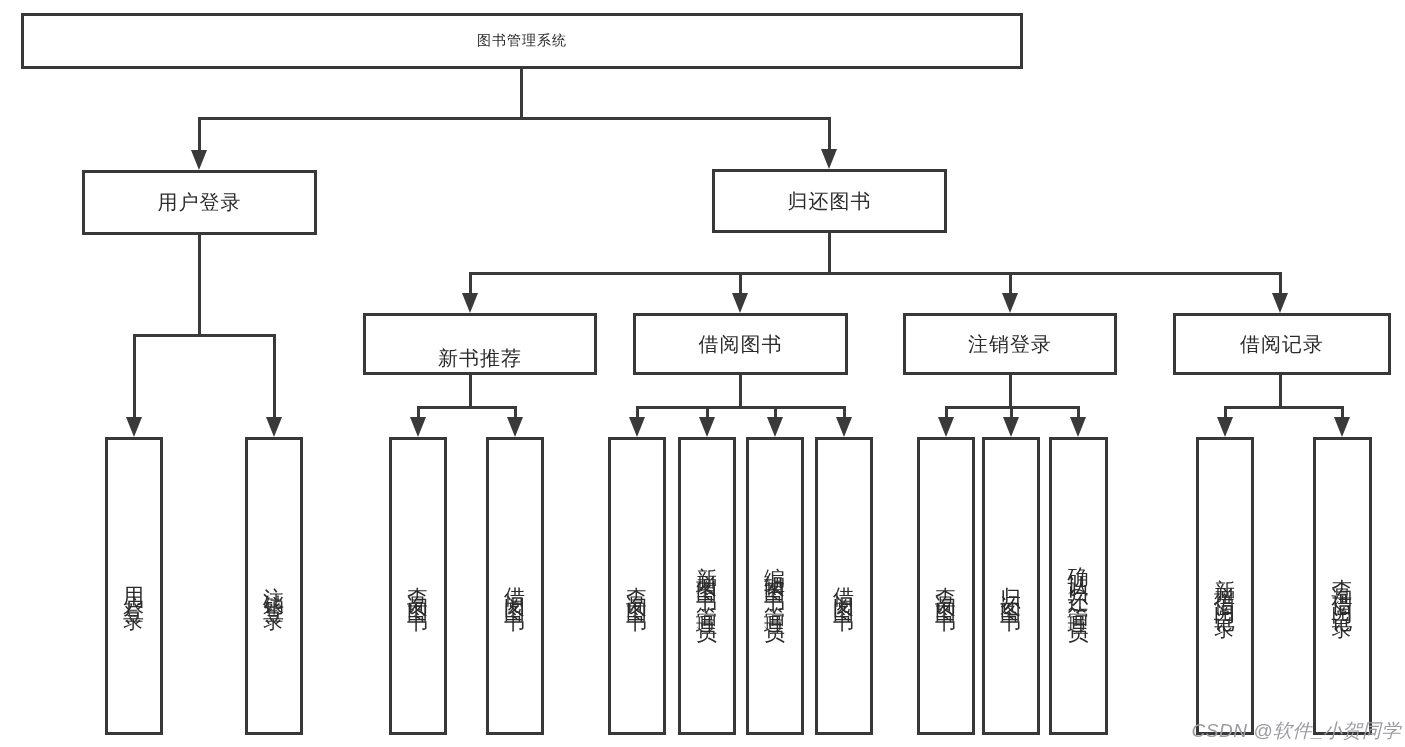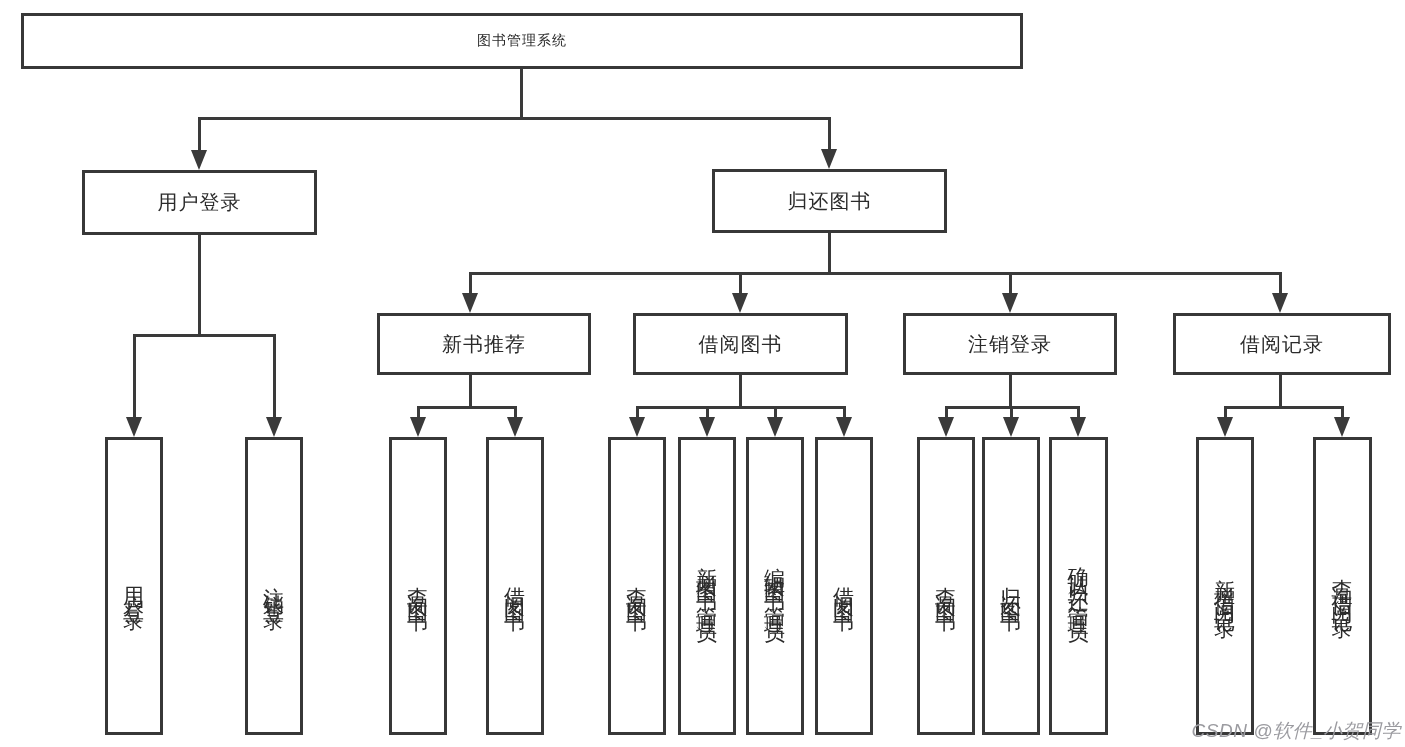--- a/index.html
+++ b/index.html
@@ -104,21 +104,21 @@
   <div class="hline" style="left:469px; top:272px; width:813px;"></div>
   <div class="vline" style="left:469px; top:272px; height:23px;"></div>
   <div class="arrow" style="left:462px; top:293px;"></div>
   <div class="vline" style="left:739px; top:272px; height:23px;"></div>
   <div class="arrow" style="left:732px; top:293px;"></div>
   <div class="vline" style="left:1009px; top:272px; height:23px;"></div>
   <div class="arrow" style="left:1002px; top:293px;"></div>
   <div class="vline" style="left:1279px; top:272px; height:23px;"></div>
   <div class="arrow" style="left:1272px; top:293px;"></div>
 
-  <div class="node" style="left:377px; top:313px; width:214px; height:62px;">
+  <div class="node" style="left:363px; top:313px; width:234px; height:62px;align-items:flex-end;">
     <span>新书推荐</span>
   </div>
   <div class="node" style="left:633px; top:313px; width:215px; height:62px;">
     <span>借阅图书</span>
   </div>
   <div class="node" style="left:903px; top:313px; width:214px; height:62px;">
     <span>注销登录</span>
   </div>
   <div class="node" style="left:1173px; top:313px; width:218px; height:62px;">
     <span>借阅记录</span>

